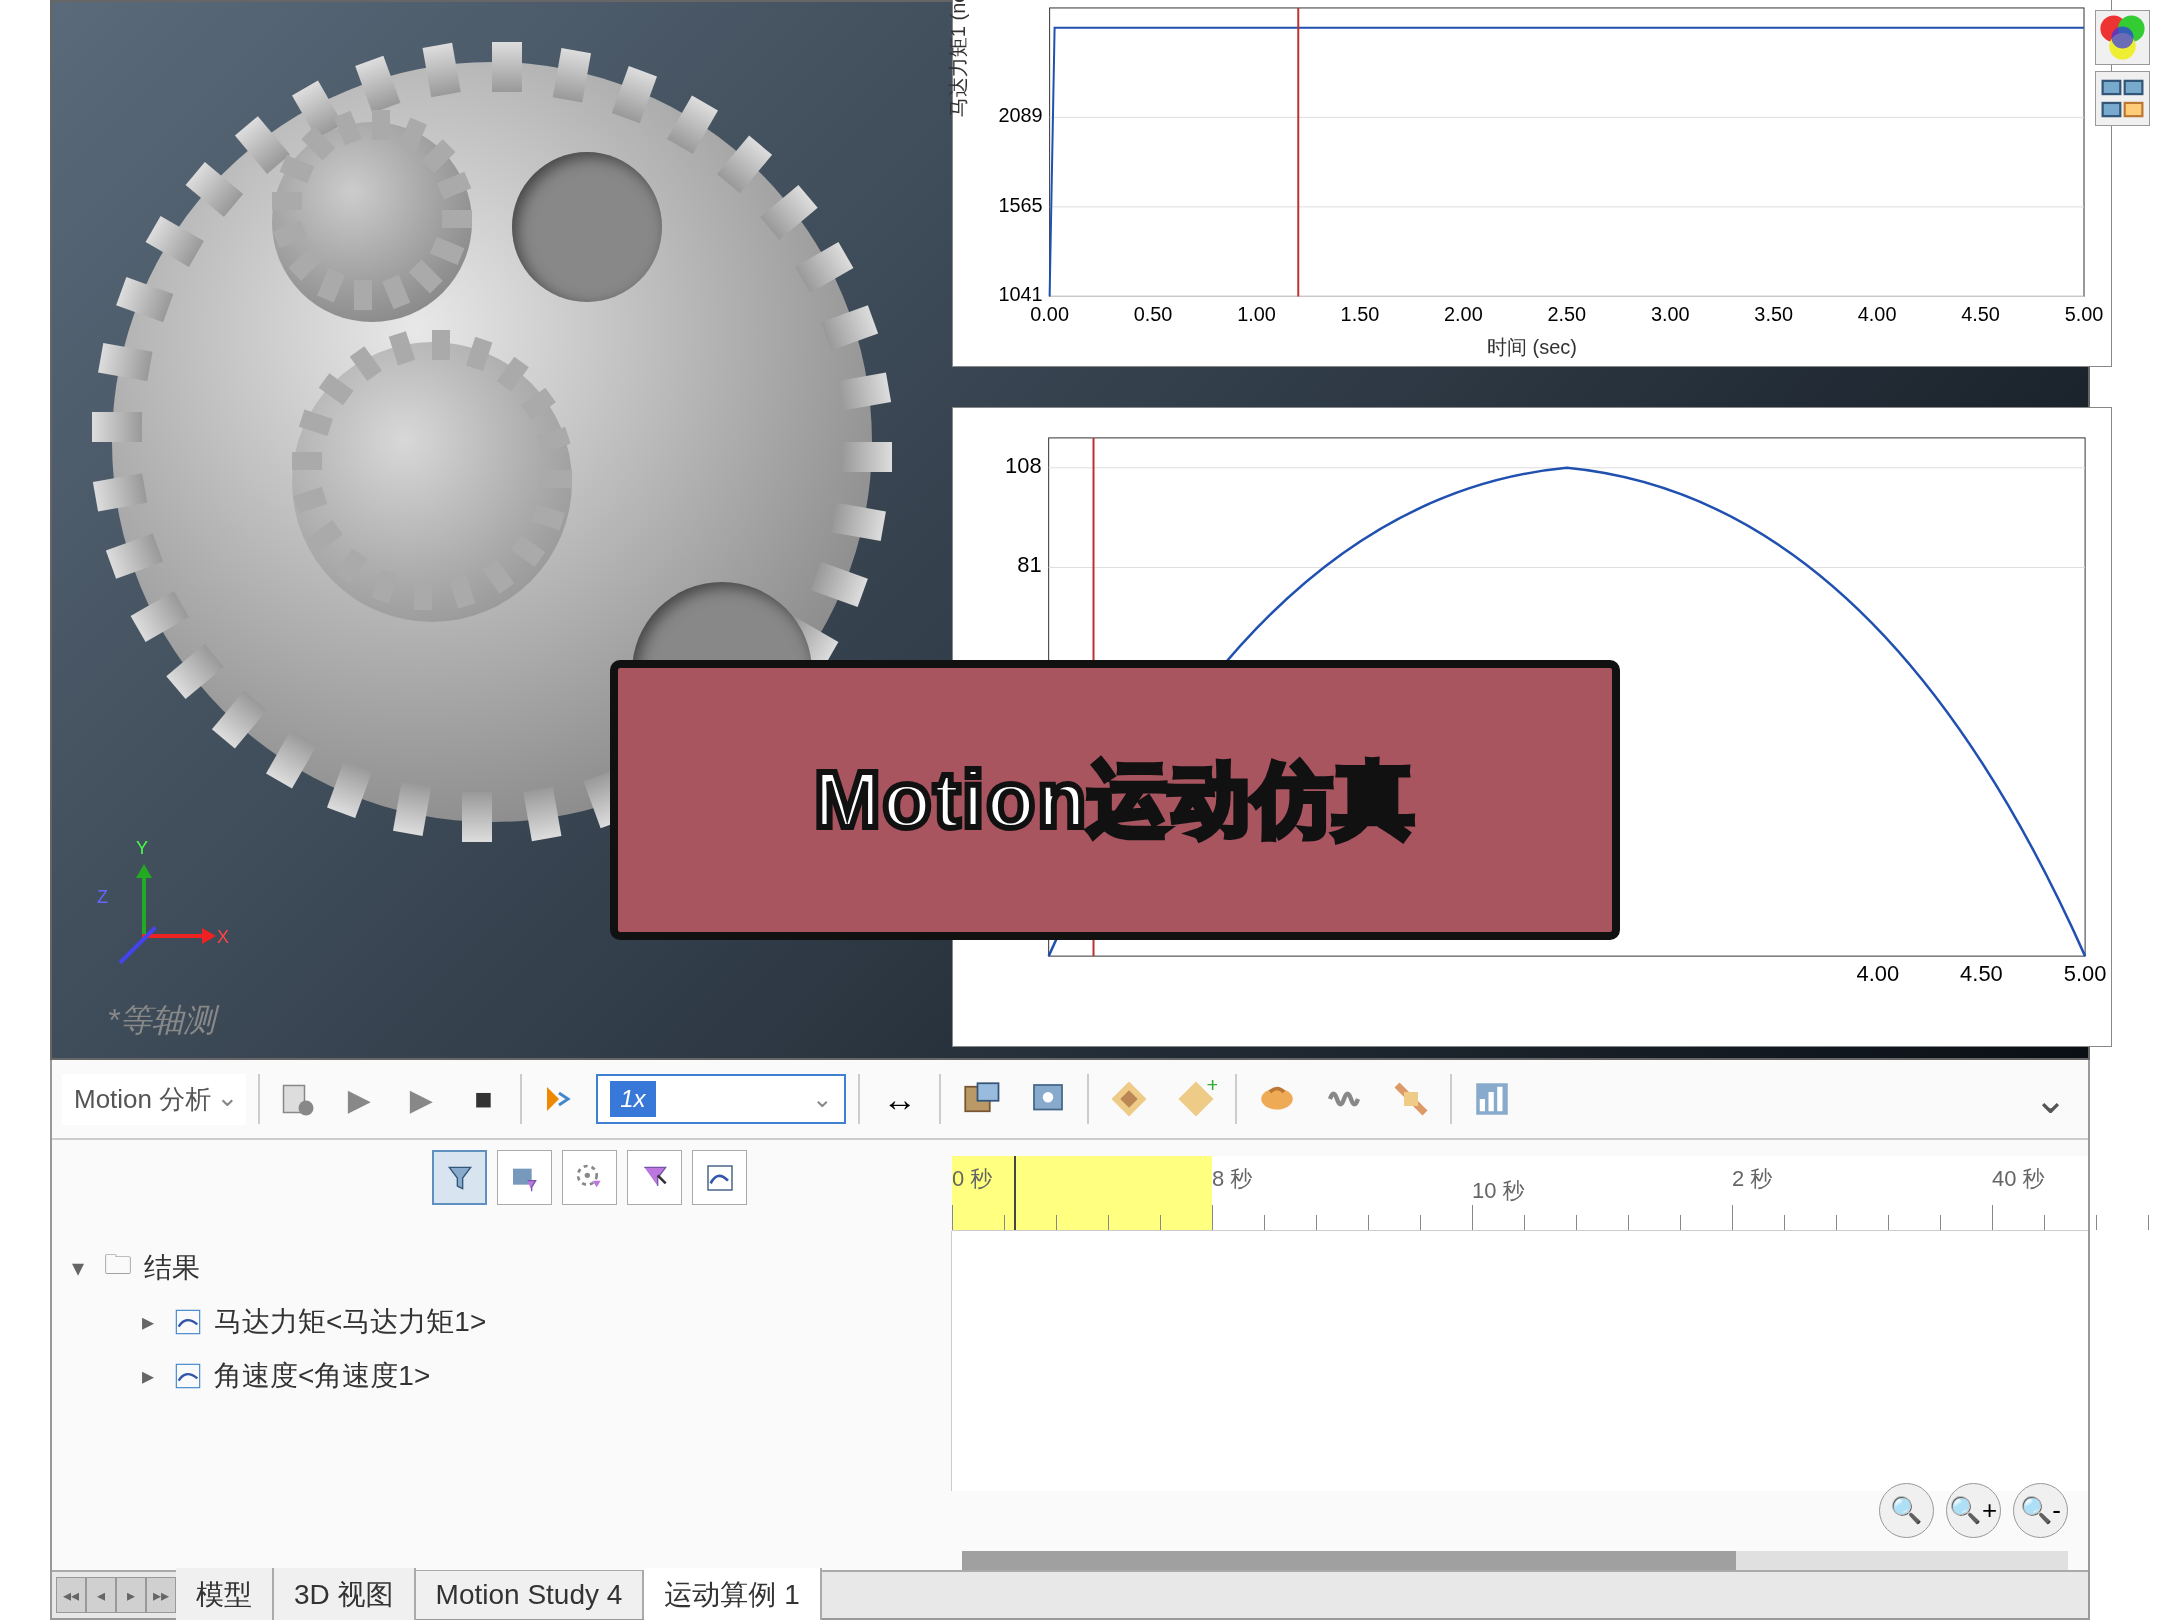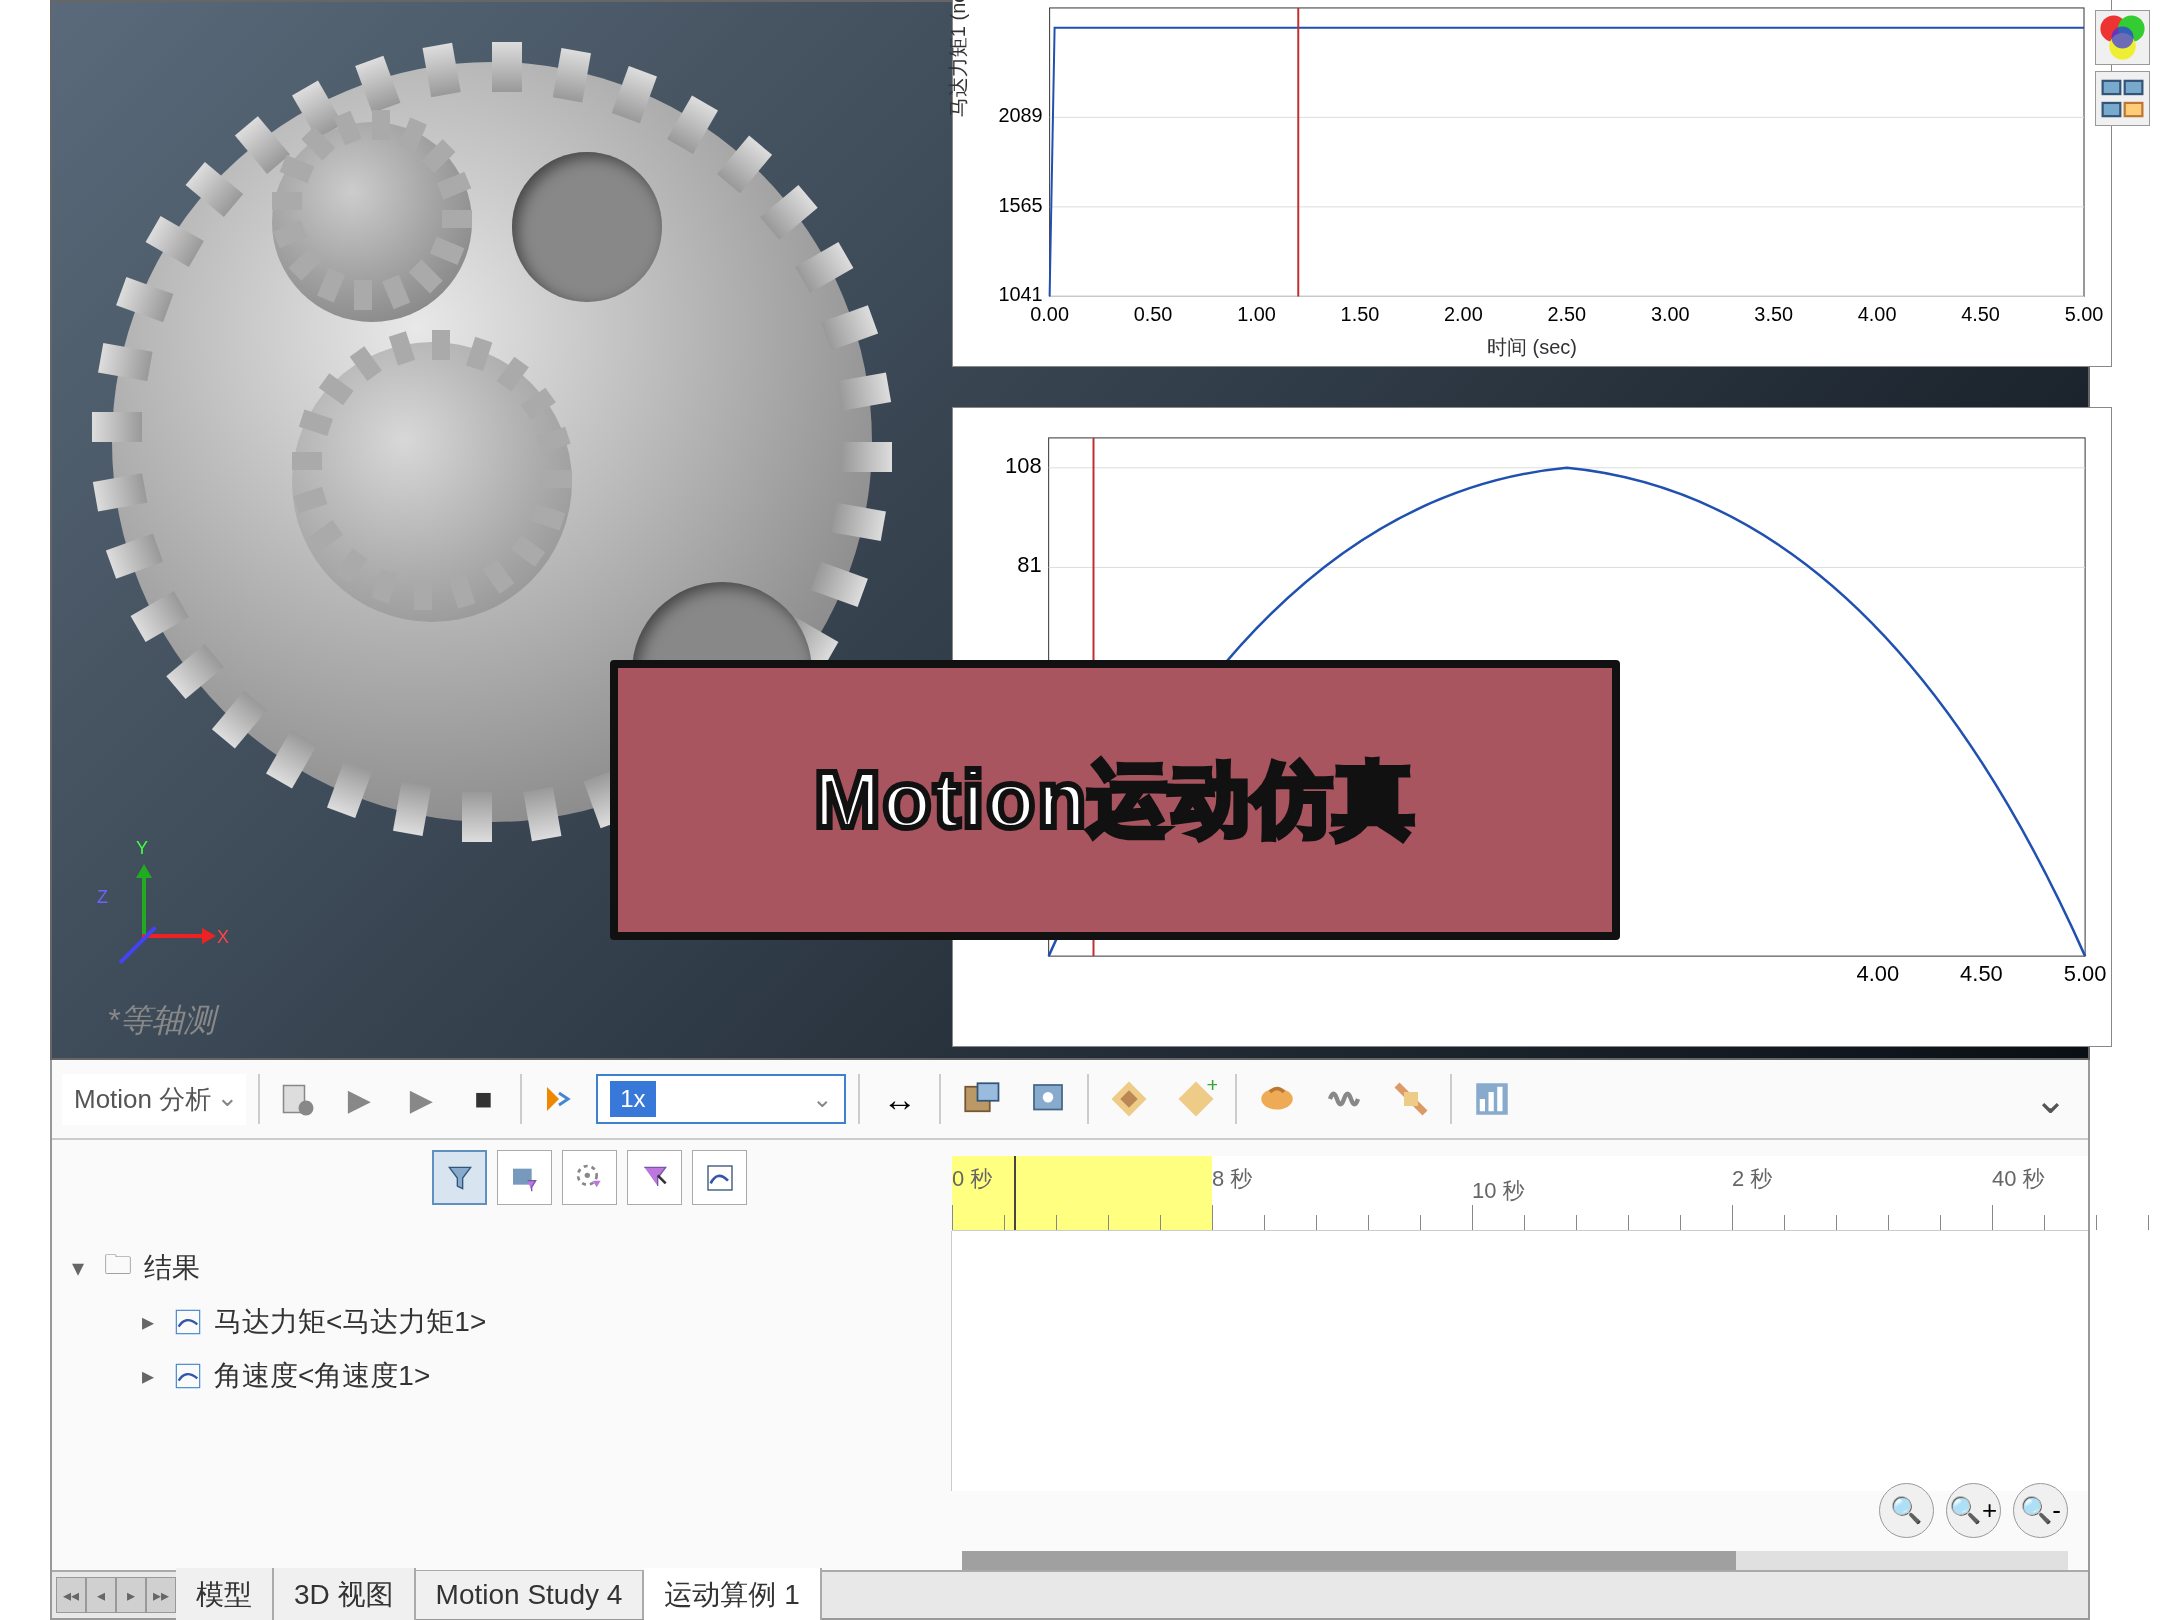--- a/index.html
+++ b/index.html
@@ -38,34 +38,34 @@
 .chart-header { background: #e8e8e8; padding: 12px 18px; font-size: 28px; color: #666; border-bottom: 1px solid #ccc; display: flex; justify-content: space-between; }
 .chart-close { width: 40px; height: 35px; background: #ccc; color: #fff; text-align: center; font-size: 22px; line-height: 35px; }
 .chart-body { position: relative; background: #fff; height: calc(100% - 55px); }
 .chart-svg { width: 100%; height: 100%; }
 .y-axis-label { position: absolute; left: 5px; top: 50%; transform: rotate(-90deg) translateX(50%); transform-origin: left center; font-size: 20px; color: #333; white-space: nowrap; }
 .x-axis-label { position: absolute; bottom: 5px; left: 50%; transform: translateX(-50%); font-size: 20px; color: #333; }
 
 .right-toolbar { position: absolute; right: 10px; top: 10px; display: flex; flex-direction: column; gap: 6px; }
 .rt-icon { width: 55px; height: 55px; background: #f0f0f0; border: 1px solid #999; display: flex; align-items: center; justify-content: center; font-size: 28px; }
 
-.overlay-banner { position: absolute; top: 660px; left: 610px; width: 1010px; height: 280px; background: #a85560; border-radius: 4px; border: 8px solid #111; display: flex; flex-direction: column; align-items: center; justify-content: center; z-index: 100; }
+.overlay-banner { position: absolute; top: 660px; left: 610px; width: 1010px; height: 280px; background: #a85560; border-radius: 10px; border: 8px solid #111; display: flex; flex-direction: column; align-items: center; justify-content: center; z-index: 100; }
 .overlay-banner div { color: #fff; font-size: 80px; font-weight: 900; -webkit-text-stroke: 6px #111; letter-spacing: 2px; line-height: 1.2; }
 
 .bottom-panel { position: absolute; top: 1060px; left: 50px; width: 2040px; height: 560px; background: #fafafa; border: 2px solid #999; border-top: none; }
 
 .toolbar-row { display: flex; align-items: center; height: 80px; border-bottom: 2px solid #ccc; padding: 0 10px; gap: 12px; }
 .dropdown { font-size: 26px; color: #555; padding: 8px 35px 8px 12px; border: none; background: #fff; position: relative; }
 .dropdown::after { content: '⌄'; position: absolute; right: 8px; color: #888; }
 .tb-sep { width: 2px; height: 50px; background: #ccc; }
 .tb-btn { width: 50px; height: 50px; display: flex; align-items: center; justify-content: center; font-size: 30px; color: #666; }
 .tb-btn.play { color: #888; }
 .tb-btn.stop { color: #333; }
 .speed-select { width: 250px; height: 50px; border: 2px solid #4080d0; background: #fff; padding: 0 12px; font-size: 24px; color: #2060c0; display: flex; align-items: center; }
-.speed-select .val { background: #3878d8; color: #fff; padding: 4px 10px; }
+.speed-select .val { background: #3878d8; color: #fff; padding: 4px 10px; font-style: italic; }
 .tb-icon { width: 55px; height: 55px; display: flex; align-items: center; justify-content: center; font-size: 34px; }
 .tb-icon svg { width: 42px; height: 42px; }
 
 .filter-row { display: flex; align-items: center; height: 75px; padding: 0 10px; gap: 10px; }
 .filter-btn { width: 55px; height: 55px; border: 1px solid #aaa; display: flex; align-items: center; justify-content: center; background: #fff; }
 .filter-btn.active { background: #d8e4f0; border: 2px solid #6090c0; }
 
 .timeline-area { display: flex; height: 260px; }
 .tree-panel { width: 900px; border-right: 1px solid #ccc; padding: 10px 20px; }
 .tree-item { display: flex; align-items: center; gap: 10px; font-size: 28px; color: #333; padding: 8px 0; }

